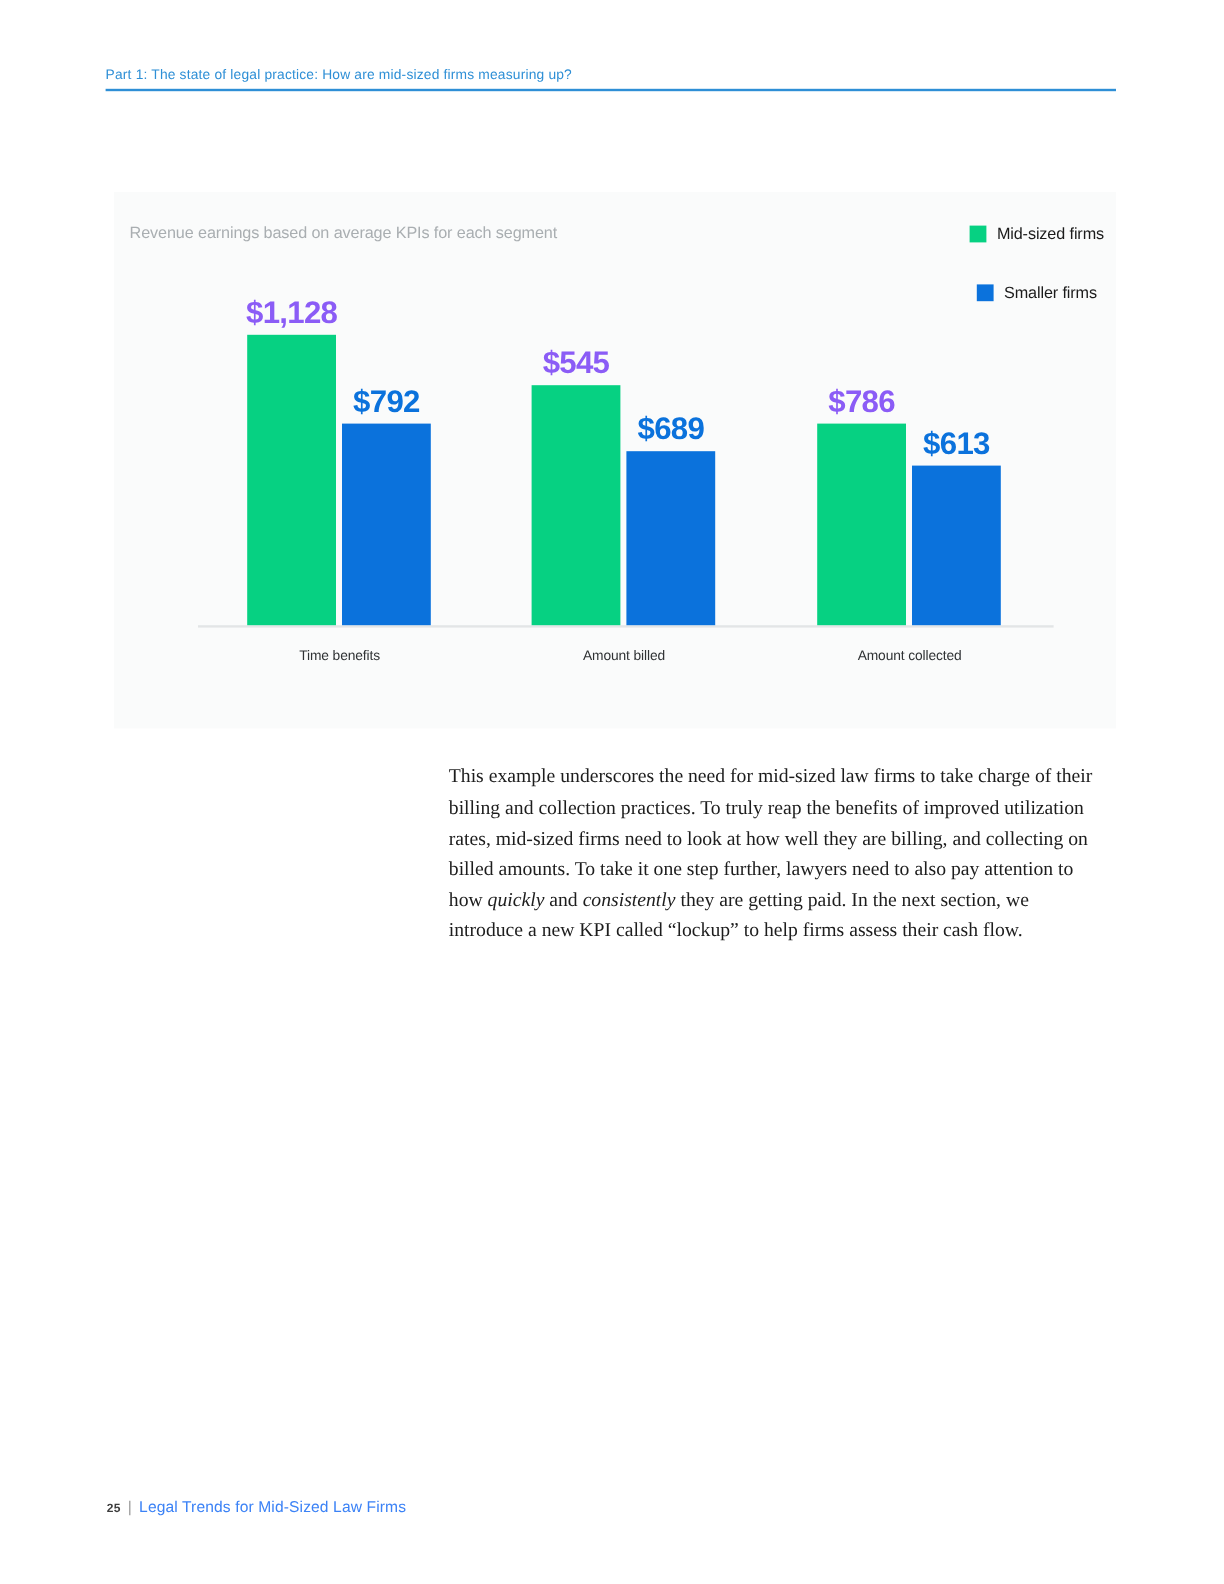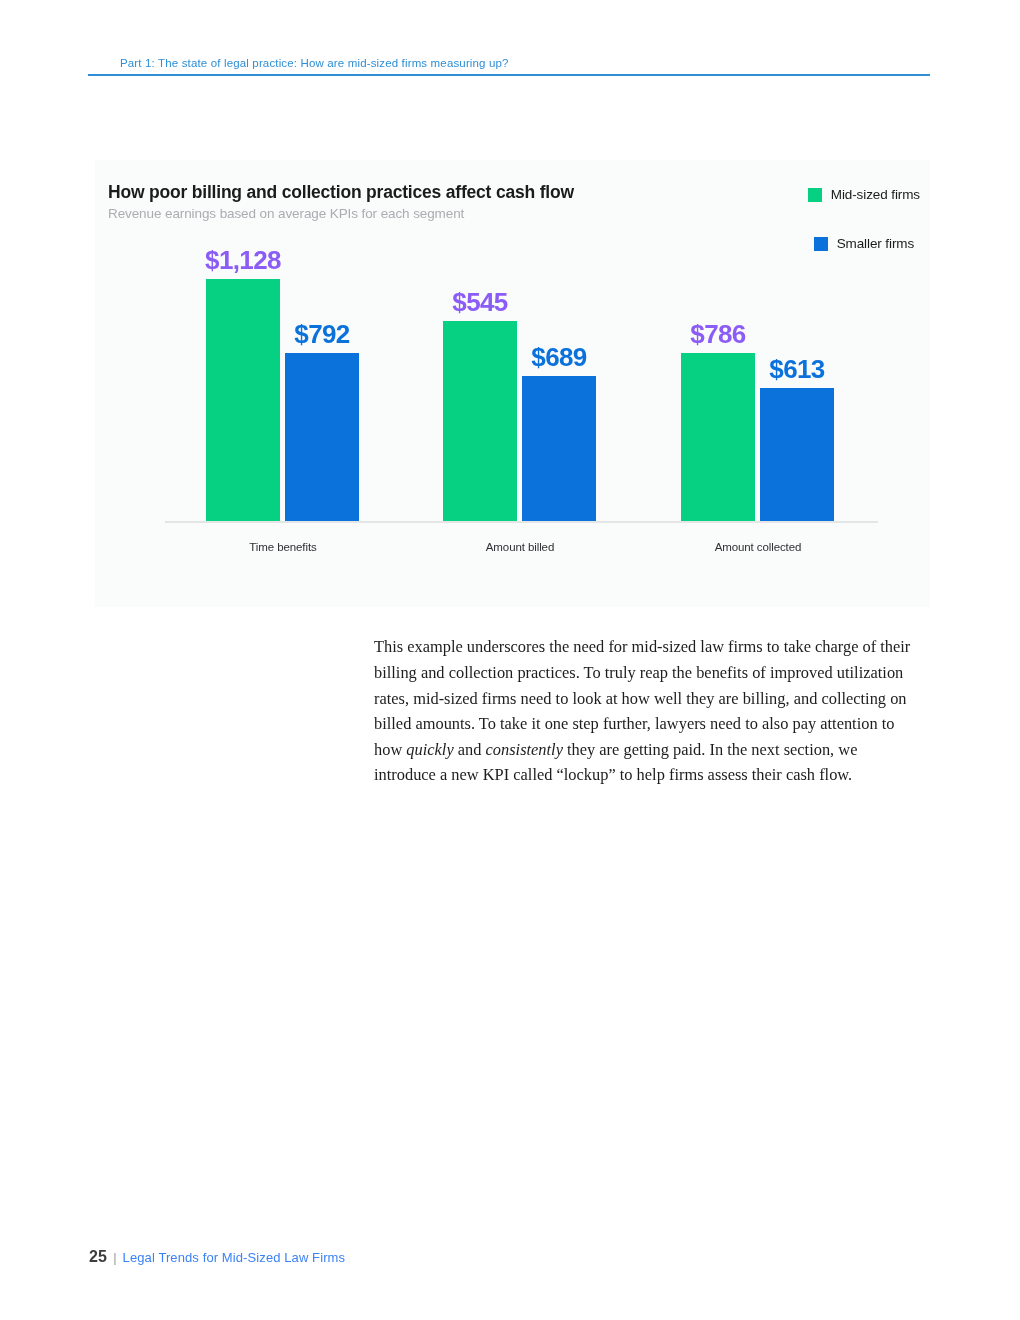--- a/index.html
+++ b/index.html
@@ -21,21 +21,20 @@
     left: 88px;
     top: 57px;
     width: 842px;
   }
   #running-header .rh-text {
     font-family: "Liberation Sans", sans-serif;
     font-size: 11.5px;
     letter-spacing: 0.15px;
     color: #2e8fd6;
     white-space: nowrap;
-    margin-left: 32px;
   }
   #running-header .rh-rule {
     margin-top: 5px;
     height: 2px;
     background: #2e8fd6;
     width: 842px;
   }
 
   
   #chart-panel {
@@ -179,21 +178,21 @@
   #page-footer {
     position: absolute;
     left: 89px;
     top: 1248px;
     display: flex;
     align-items: baseline;
     gap: 0;
   }
   #footer-page-number {
     font-family: "Liberation Sans", sans-serif;
-    font-size: 16px;
+    font-size: 10px;
     font-weight: bold;
     color: #3d3d3d;
     letter-spacing: 0.2px;
   }
   #footer-sep {
     font-family: "Liberation Sans", sans-serif;
     font-size: 13px;
     color: #9a9a9a;
     margin: 0 6px;
   }
@@ -209,21 +208,20 @@
 <body>
 
 <div id="running-header">
   <div class="rh-text">Part 1: The state of legal practice: How are mid-sized firms measuring up?</div>
   <div class="rh-rule"></div>
 </div>
 
 <div id="chart-panel">
 
   <div id="chart-header">
-    <div id="chart-title">How poor billing and collection practices affect cash flow</div>
     <div id="chart-subtitle">Revenue earnings based on average KPIs for each segment</div>
   </div>
 
   <div id="chart-legend">
     <div class="legend-item">
       <span class="legend-swatch" style="background:#06d182"></span>
       <span class="legend-label">Mid-sized firms</span>
     </div>
     <div class="legend-item">
       <span class="legend-swatch" style="background:#0b72dc"></span>

